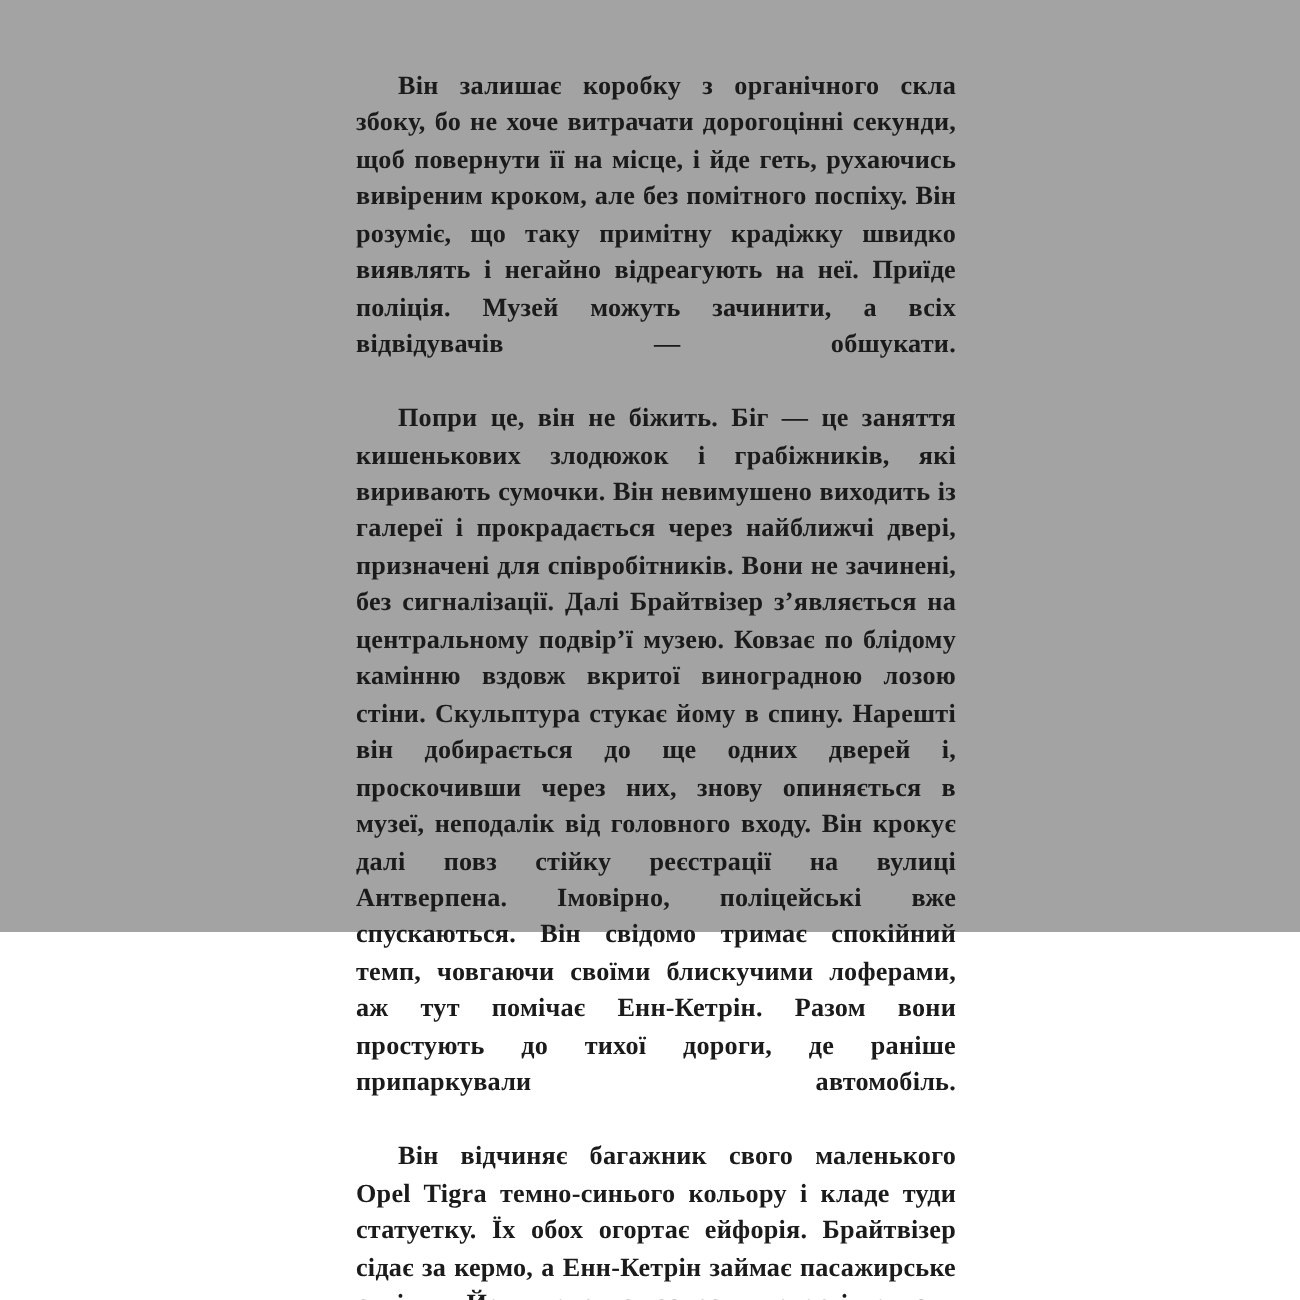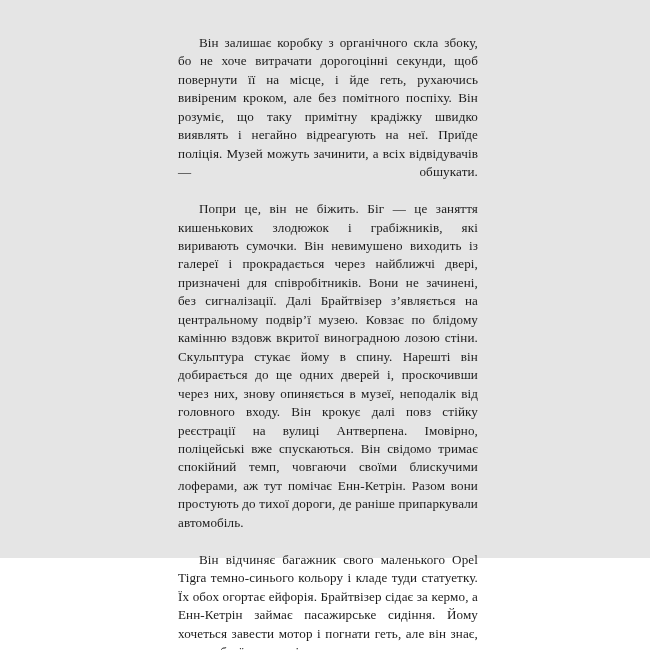--- a/index.html
+++ b/index.html
@@ -14,23 +14,24 @@
     overflow: hidden;
     font-family: "Liberation Serif", "DejaVu Serif", serif;
     color: #1a1a1a;
     -webkit-font-smoothing: antialiased;
   }
 
   
   .page-sheet {
     position: relative;
     width: 650px;
-    height: 558px;
-    background: #e5e5e5;
+    height: 466px;
+    background: #a3a3a3;
     box-sizing: border-box;
+    font-weight: bold;
   }
 
   
   .text-block {
     position: absolute;
     left: 178px;
     top: 34px;
     width: 300px;
   }
 

